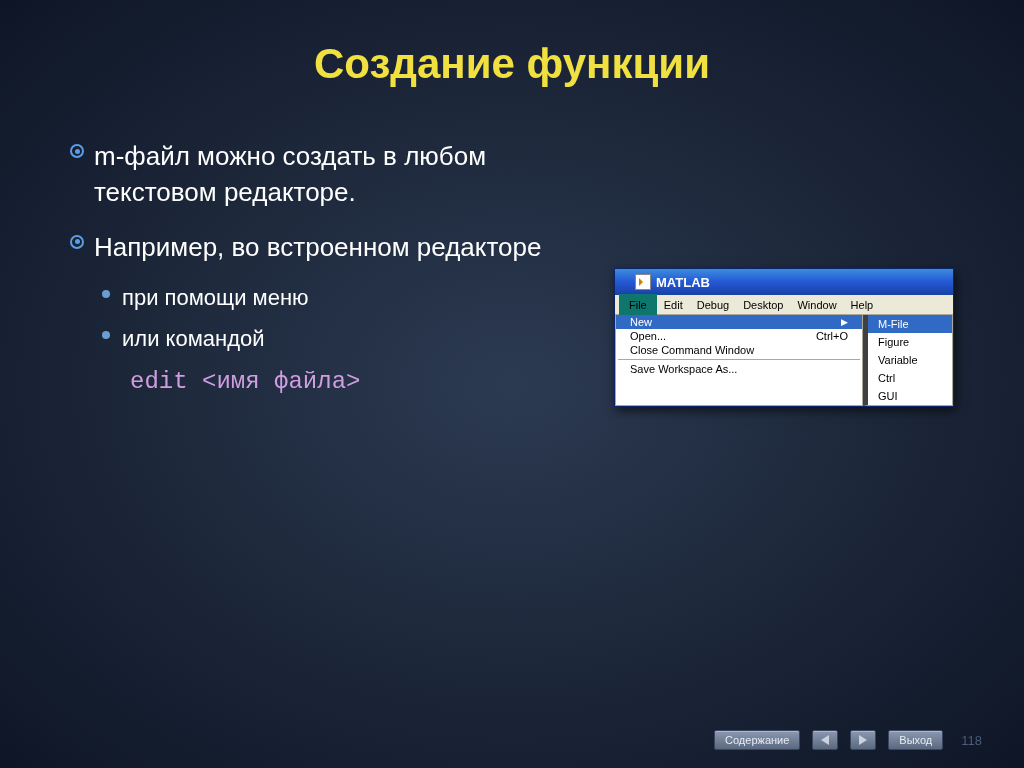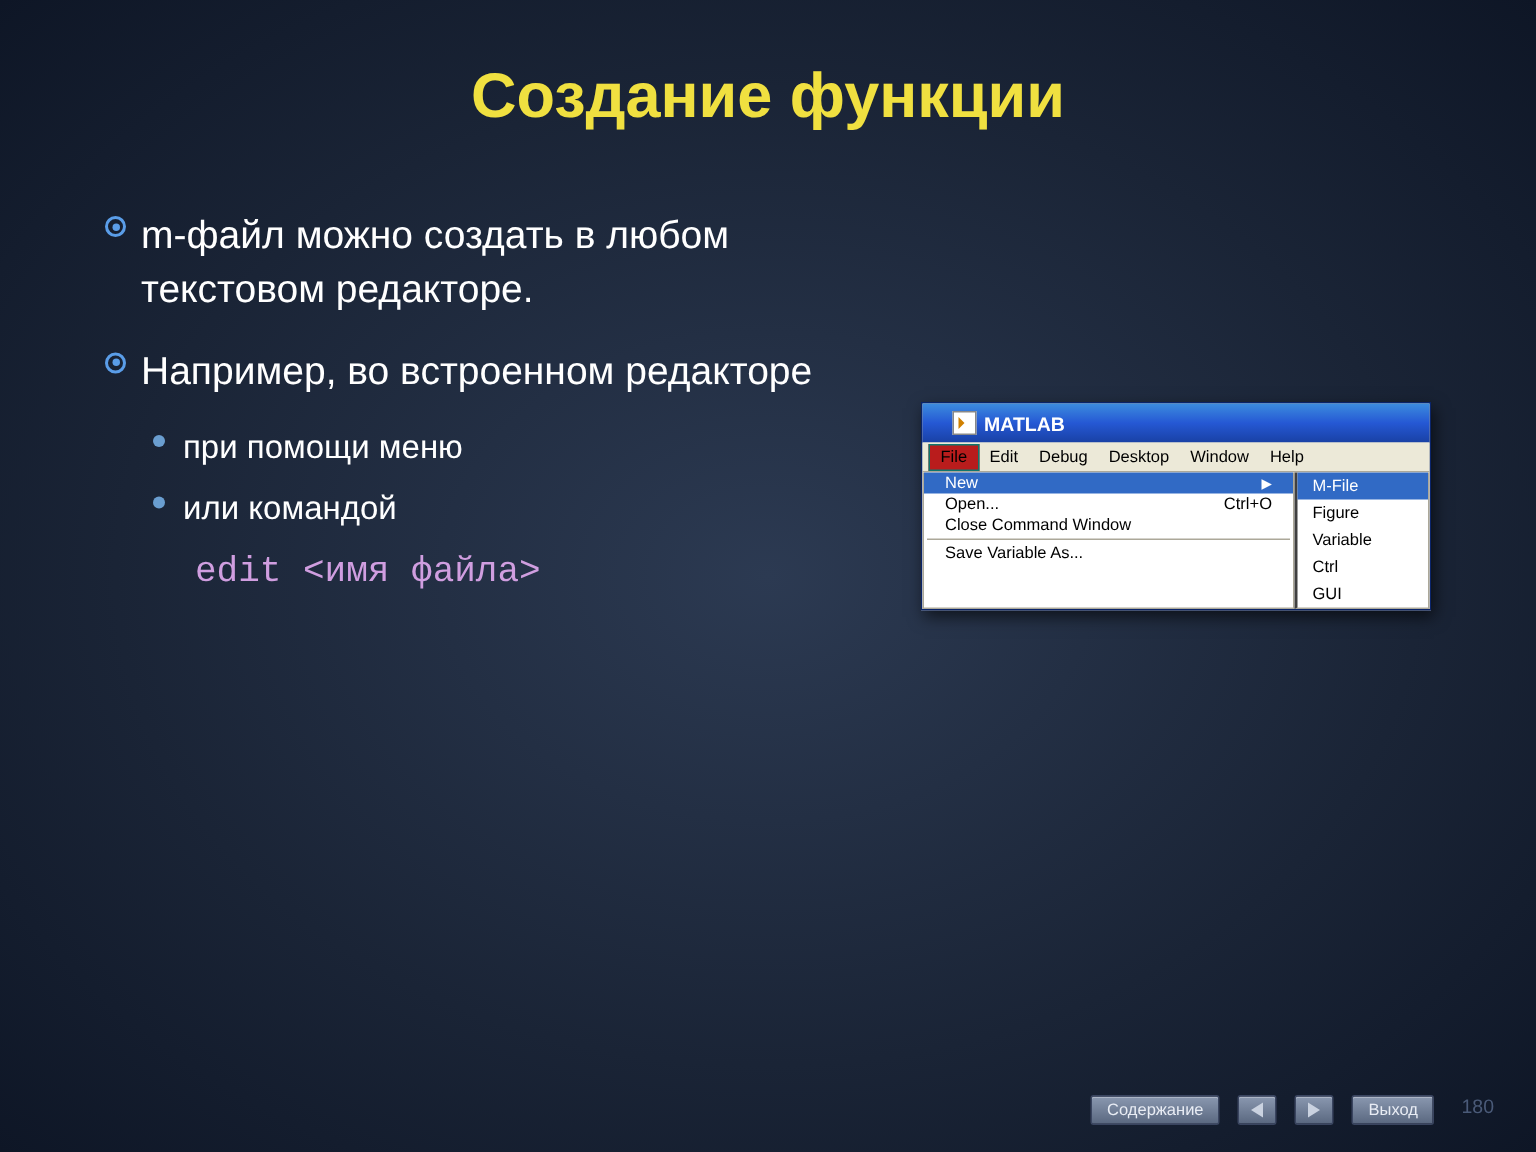--- a/index.html
+++ b/index.html
@@ -17,31 +17,31 @@
 .ring{width:14px;height:14px;border:2px solid #5a9de8;border-radius:50%;display:flex;align-items:center;justify-content:center}
 .ring::after{content:'';width:5px;height:5px;background:#5a9de8;border-radius:50%}
 .dot{width:8px;height:8px;background:#6a9ed0;border-radius:50%}
 .right{flex:0 0 auto;margin-top:130px}
 .win{background:#ece9d8;border:1px solid #0a246a;box-shadow:2px 4px 10px rgba(0,0,0,0.6);width:340px}
 .titlebar{background:linear-gradient(180deg,#3c8cde 0%,#2558d4 50%,#1941a5 100%);color:#fff;height:26px;display:flex;align-items:center;padding:0 20px;font-size:13px;font-weight:bold}
 .titlebar .micon{width:16px;height:16px;background:#fff;border:1px solid #888;margin-right:5px;position:relative}
 .titlebar .micon::after{content:'';position:absolute;left:3px;top:3px;width:0;height:0;border-left:4px solid #d08000;border-right:0;border-top:4px solid transparent;border-bottom:4px solid transparent}
 .menubar{background:#ece9d8;display:flex;font-size:11px;border-bottom:1px solid #aca899;height:20px;align-items:center;padding-left:4px}
 .menubar span{padding:2px 7px}
-.menubar .active{border:1px solid #0f766e;background:#b91c1c}
+.menubar .active{border:3px solid #0f766e;background:#0f766e}
 .dropdowns{display:flex}
 .dd1{flex:1;background:#fff;border:1px solid #aca899;border-top:none;font-size:11px}
 .dd1 .row{display:flex;justify-content:space-between;padding:1px 14px;align-items:center}
 .dd1 .row.hl{background:#316ac5;color:#fff}
 .dd1 .row .arrow{font-size:9px}
 .dd1 .sep{height:1px;background:#aca899;margin:2px 2px}
-.dd2{flex:0 0 90px;background:#fff;border:1px solid #aca899;border-top:none;border-left:2px solid #404040;font-size:11px}
+.dd2{flex:0 0 90px;background:#fff;border:1px solid #aca899;border-top:none;border-left:5px solid #404040;font-size:11px}
 .dd2 .row{padding:3px 10px}
 .dd2 .row.hl{background:#316ac5;color:#fff}
-.footer{position:absolute;bottom:18px;right:28px;display:flex;gap:12px}
+.footer{position:absolute;bottom:18px;right:42px;display:flex;align-items:center;gap:12px}
 .fbtn{background:linear-gradient(180deg,#8a98b0,#5a6880);border:1px solid #3a4560;color:#e8ecf4;font-size:11px;padding:3px 10px;border-radius:2px;box-shadow:inset 0 1px 0 rgba(255,255,255,0.3)}
 .arrowbtn{background:linear-gradient(180deg,#8a98b0,#5a6880);border:1px solid #3a4560;width:26px;height:20px;display:flex;align-items:center;justify-content:center;border-radius:2px;box-shadow:inset 0 1px 0 rgba(255,255,255,0.3)}
 .tri-l{width:0;height:0;border-right:8px solid #cad2e0;border-top:5px solid transparent;border-bottom:5px solid transparent}
 .tri-r{width:0;height:0;border-left:8px solid #cad2e0;border-top:5px solid transparent;border-bottom:5px solid transparent}
 .pagenum{color:#4a5a78;font-size:13px;margin-left:6px}
 </style>
 </head>
 <body>
 
 <div class="slide">
@@ -97,21 +97,21 @@
             <div class="row">
               <span>Open...</span>
               <span>Ctrl+O</span>
             </div>
             <div class="row">
               <span>Close Command Window</span>
                 <span></span>
             </div>
             <div class="sep"></div>
             <div class="row">
-              <span>Save Variable As...</span>
+              <span>Save Workspace As...</span>
                 <span></span>
             </div>
           </div>
           <div class="dd2">
             <div class="row hl">M-File</div>
             <div class="row">Figure</div>
             <div class="row">Variable</div>
             <div class="row">Ctrl</div>
             <div class="row">GUI</div>
           </div>
@@ -121,15 +121,15 @@
   </div>
   <div class="footer">
     <div class="fbtn">Содержание</div>
     <div class="arrowbtn">
         <div class="tri-l"></div>
       </div>
     <div class="arrowbtn">
         <div class="tri-r"></div>
       </div>
     <div class="fbtn">Выход</div>
-    <div class="pagenum">180</div>
+    <div class="pagenum">118</div>
   </div>
 </div>
 
 </body></html>

